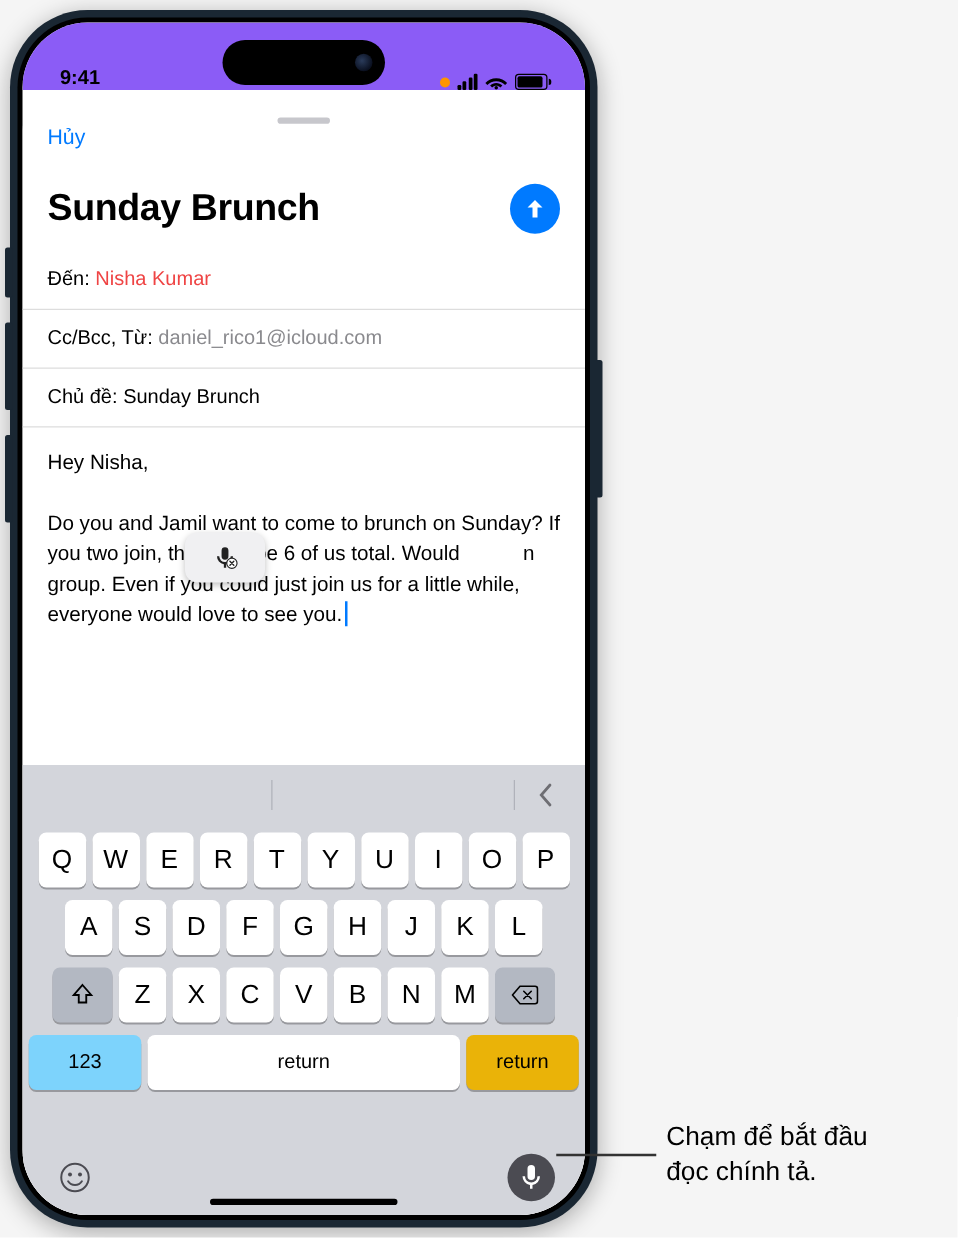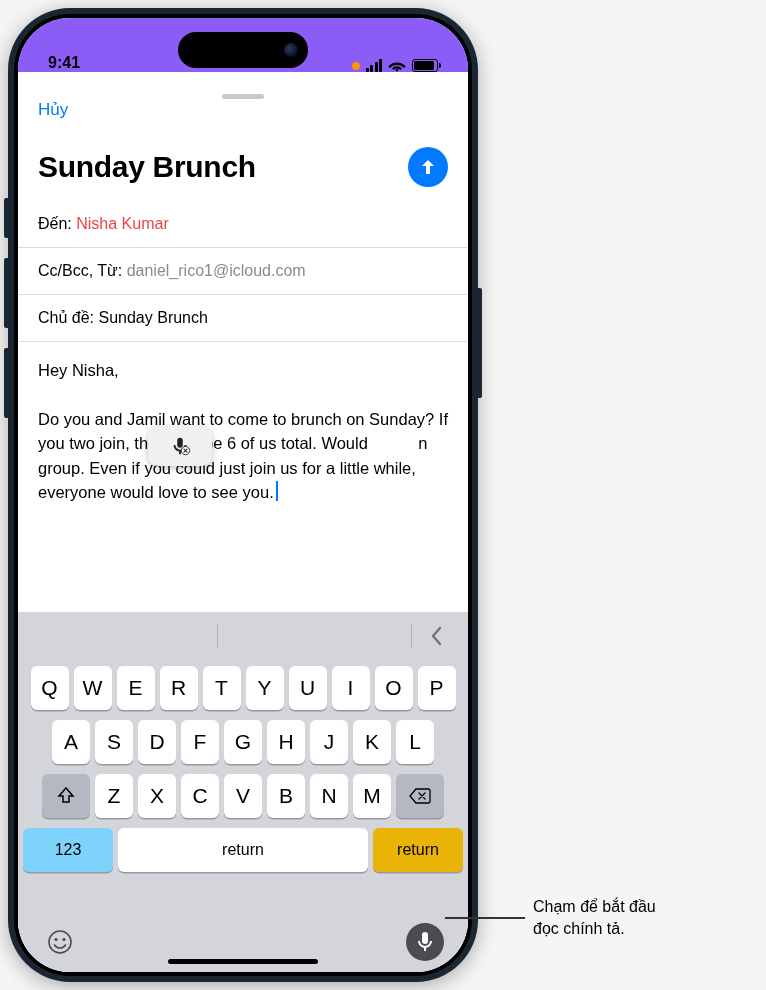--- a/index.html
+++ b/index.html
@@ -220,21 +220,21 @@
     top: 896px;
     display: flex;
     align-items: center;
   }
   .callout-line {
     width: 80px;
     height: 2px;
     background: #333;
   }
   .callout-text {
-    font-size: 16px;
+    font-size: 21px;
     line-height: 1.35;
     color: #000;
     margin-left: 8px;
     width: 220px;
   }
 </style>
 </head>
 <body>
 
 <div class="phone">

